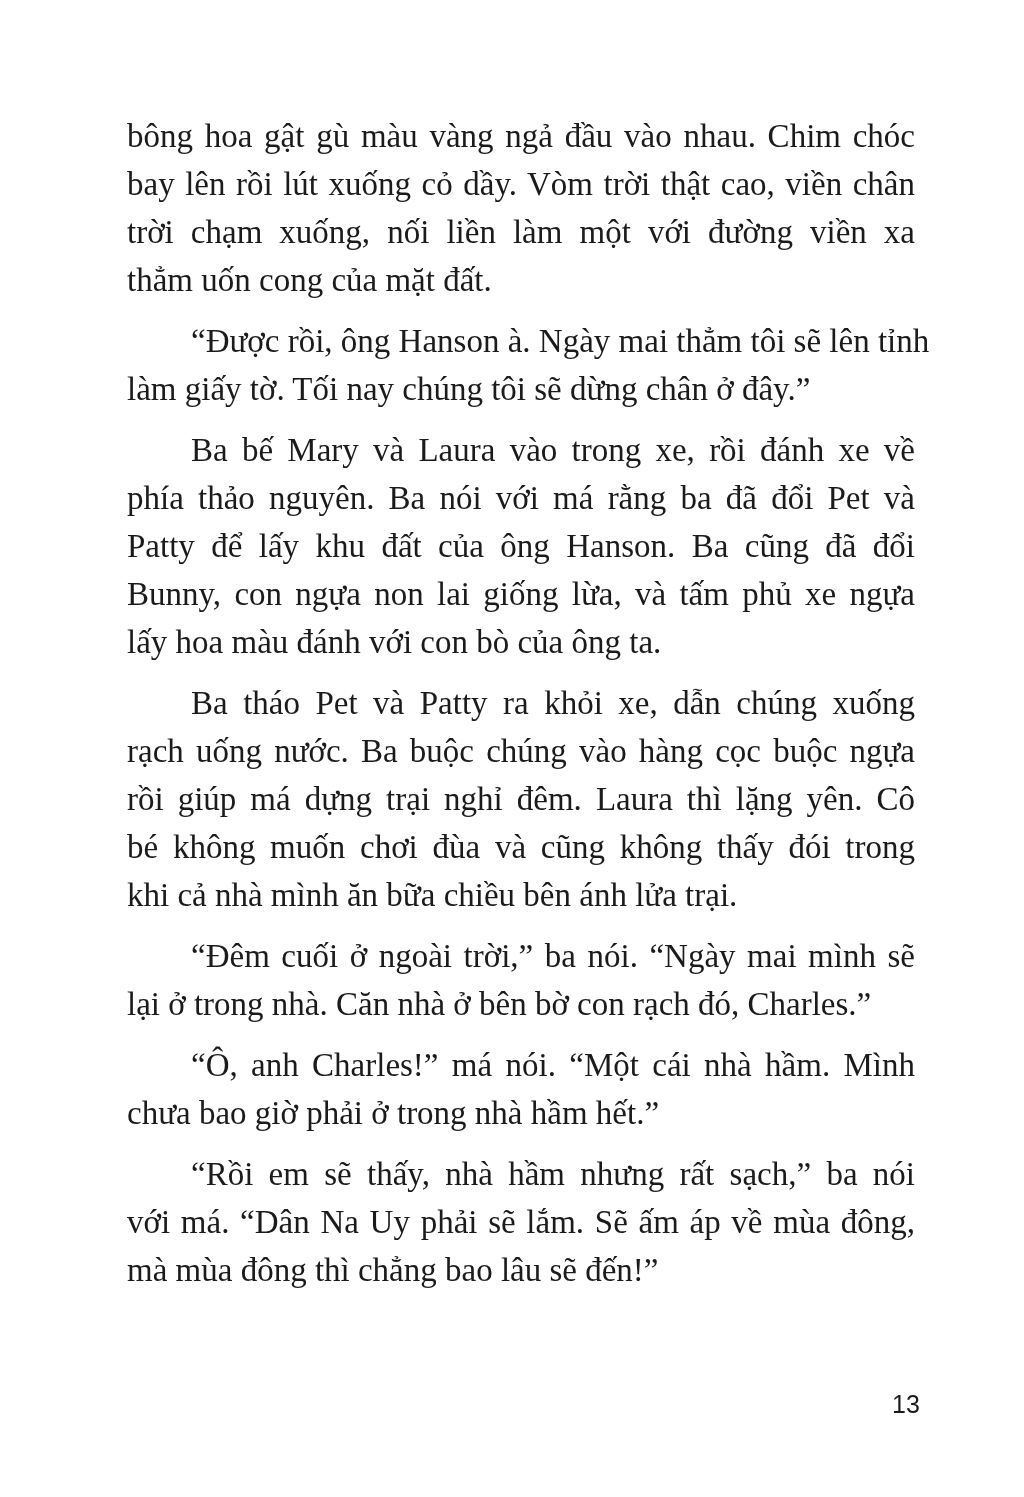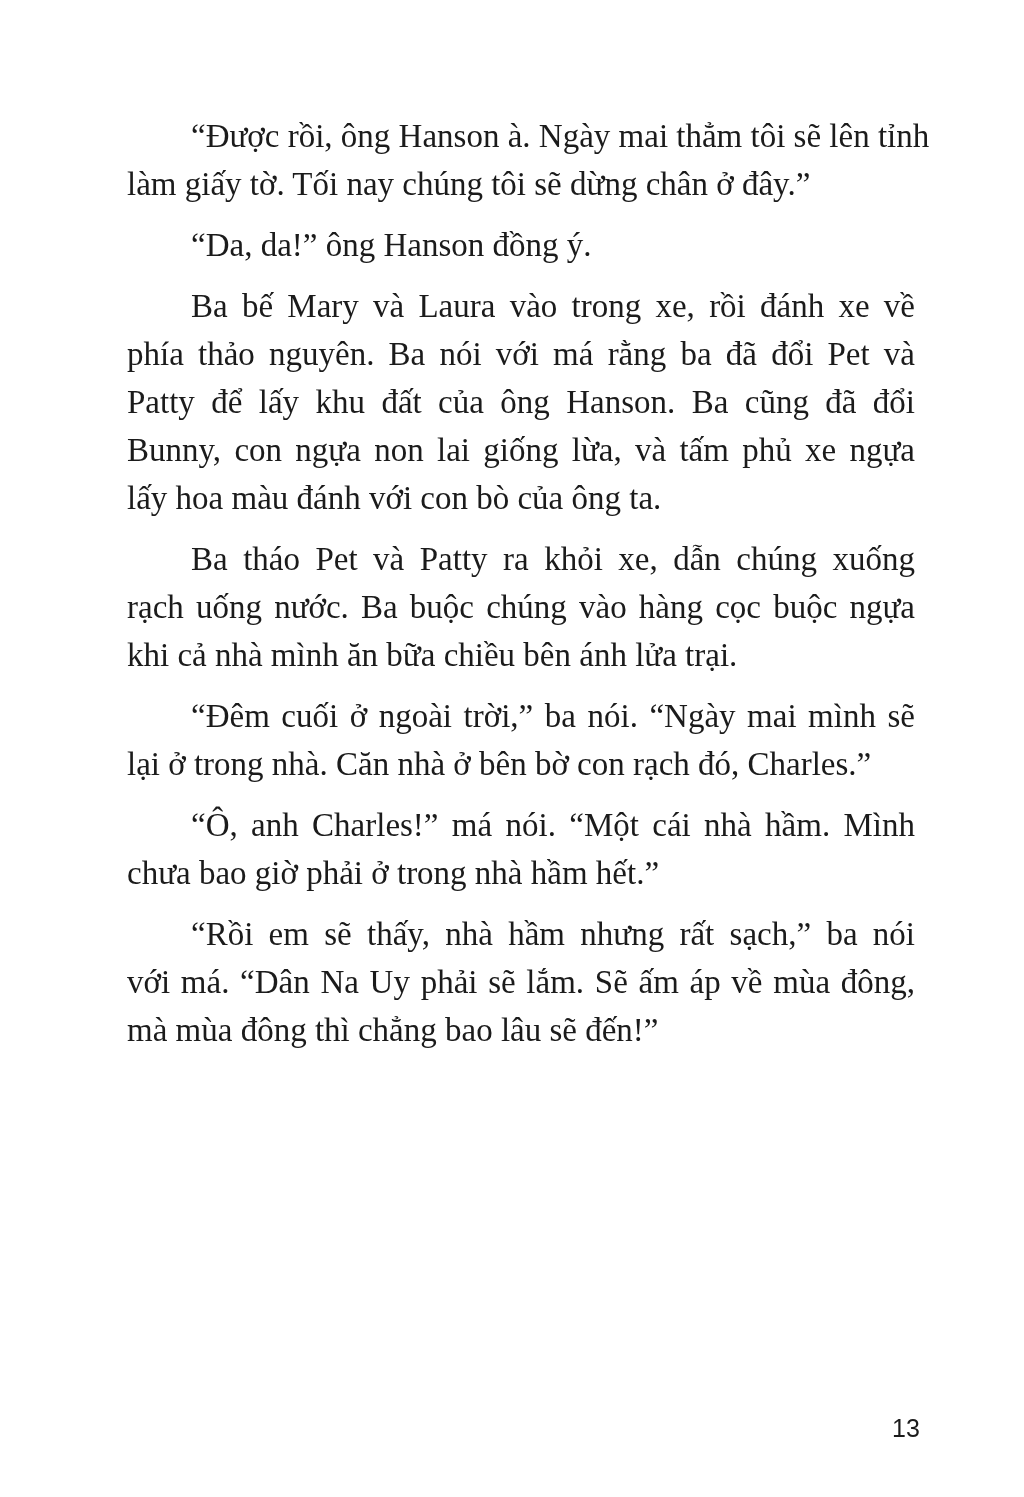--- a/index.html
+++ b/index.html
@@ -44,44 +44,48 @@
       padding-left: 64px;
     }
     .para.indent { text-indent: 0; }
     .page-number {
       position: absolute;
       left: 892px;
       top: 1390px;
       font-family: "Liberation Sans", "DejaVu Sans", sans-serif;
       font-size: 25px;
       color: #1b1b1b;
-      margin-top: 24px;
     }
   </style>
 </head>
 <body>
 
 <div class="page">
+  <p class="para">
+    <span class="line">bông hoa gật gù màu vàng ngả đầu vào nhau. Chim chóc</span>
+    <span class="line">bay lên rồi lút xuống cỏ dầy. Vòm trời thật cao, viền chân</span>
+    <span class="line">trời chạm xuống, nối liền làm một với đường viền xa</span>
+    <span class="line last">thẳm uốn cong của mặt đất.</span>
+  </p>
   <p class="para indent">
     <span class="line">“Được rồi, ông Hanson à. Ngày mai thẳm tôi sẽ lên tỉnh</span>
     <span class="line last">làm giấy tờ. Tối nay chúng tôi sẽ dừng chân ở đây.”</span>
-  </p>
-  <p class="para indent">
-    <span class="line last">“Da, da!” ông Hanson đồng ý.</span>
   </p>
   <p class="para indent">
     <span class="line">Ba bế Mary và Laura vào trong xe, rồi đánh xe về</span>
     <span class="line">phía thảo nguyên. Ba nói với má rằng ba đã đổi Pet và</span>
     <span class="line">Patty để lấy khu đất của ông Hanson. Ba cũng đã đổi</span>
     <span class="line">Bunny, con ngựa non lai giống lừa, và tấm phủ xe ngựa</span>
     <span class="line last">lấy hoa màu đánh với con bò của ông ta.</span>
   </p>
   <p class="para indent">
     <span class="line">Ba tháo Pet và Patty ra khỏi xe, dẫn chúng xuống</span>
     <span class="line">rạch uống nước. Ba buộc chúng vào hàng cọc buộc ngựa</span>
+    <span class="line">rồi giúp má dựng trại nghỉ đêm. Laura thì lặng yên. Cô</span>
+    <span class="line">bé không muốn chơi đùa và cũng không thấy đói trong</span>
     <span class="line last">khi cả nhà mình ăn bữa chiều bên ánh lửa trại.</span>
   </p>
   <p class="para indent">
     <span class="line">“Đêm cuối ở ngoài trời,” ba nói. “Ngày mai mình sẽ</span>
     <span class="line last">lại ở trong nhà. Căn nhà ở bên bờ con rạch đó, Charles.”</span>
   </p>
   <p class="para indent">
     <span class="line">“Ô, anh Charles!” má nói. “Một cái nhà hầm. Mình</span>
     <span class="line last">chưa bao giờ phải ở trong nhà hầm hết.”</span>
   </p>

